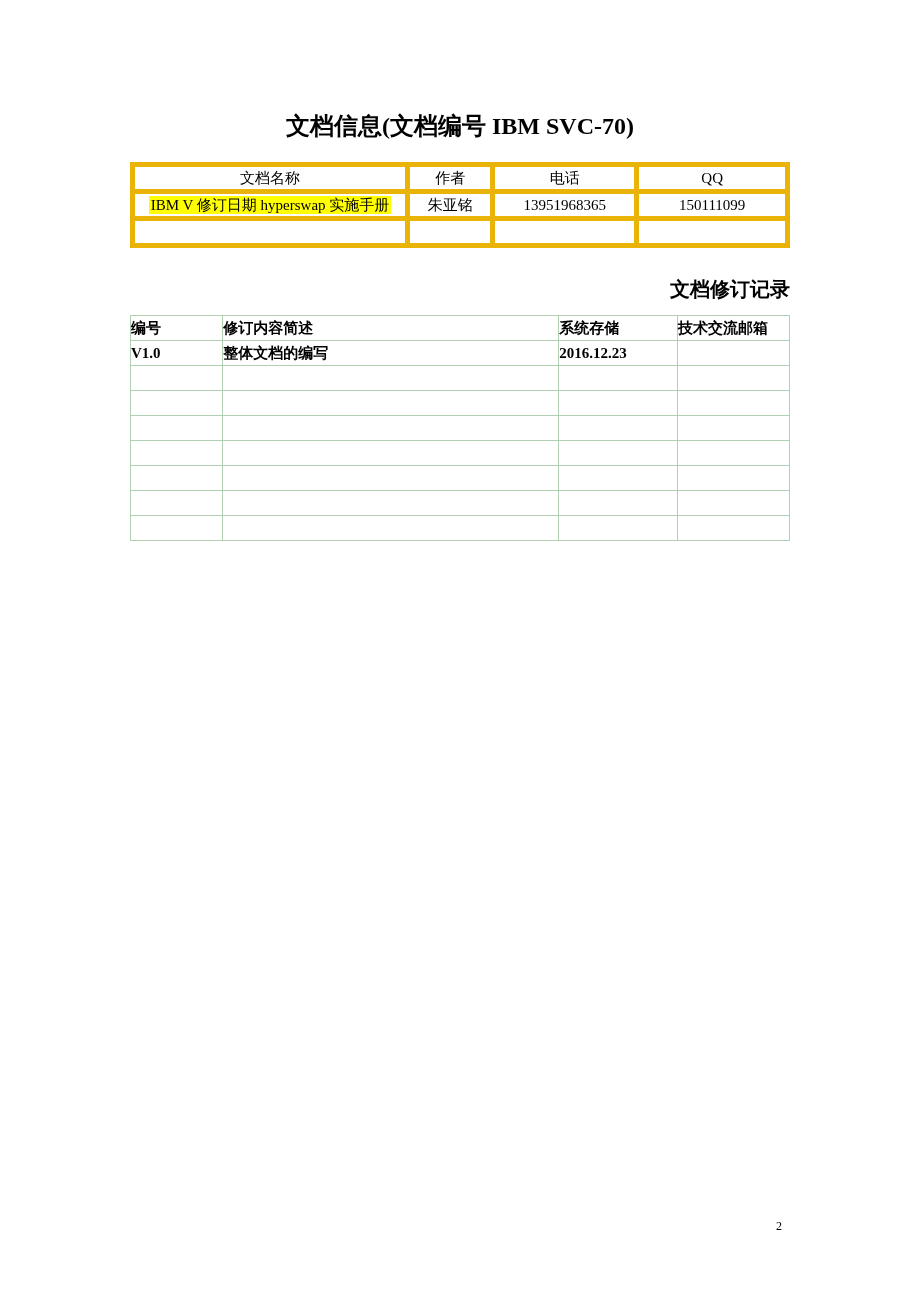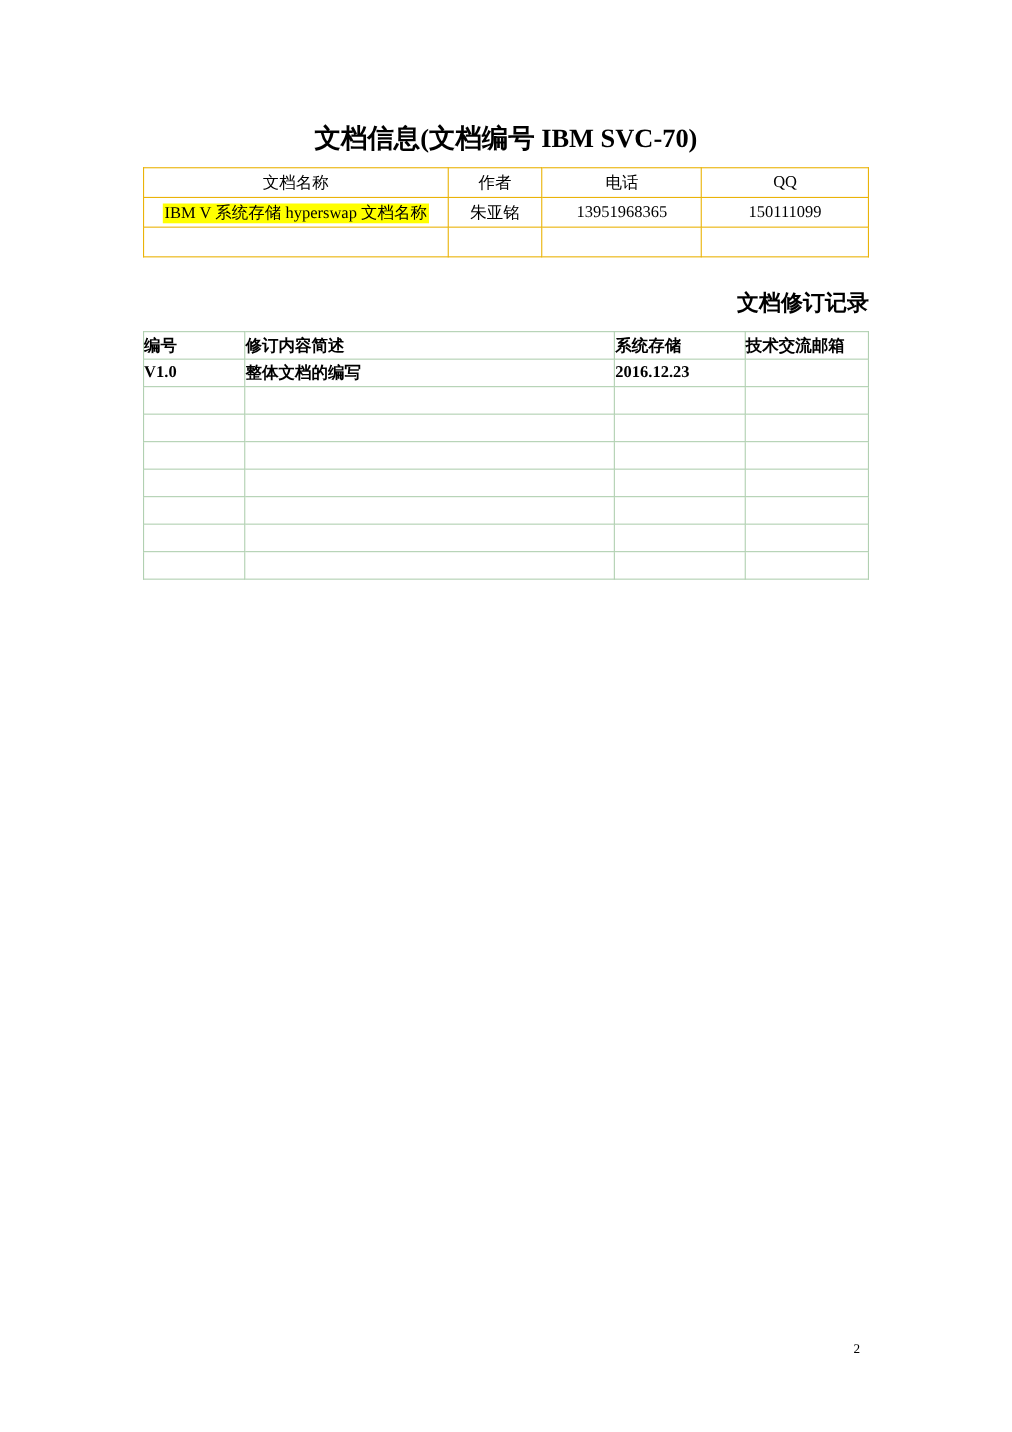--- a/index.html
+++ b/index.html
@@ -11,31 +11,31 @@
       color: #000;
       position: relative;
     }
     .page {
       padding: 110px 130px 0 130px;
     }
     h1.title {
       font-size: 24px;
       font-weight: bold;
       text-align: center;
-      margin-bottom: 10px;
+      margin-bottom: 20px;
       font-family: "SimSun", "Songti SC", serif;
     }
     table {
       border-collapse: collapse;
       width: 100%;
       margin: 0 auto;
       table-layout: fixed;
     }
     table.info-table th, table.info-table td {
-      border: 1px solid #eab308;
+      border: 5px solid #eab308;
       height: 27px;
       font-size: 15px;
       text-align: center;
       vertical-align: middle;
       font-weight: normal;
     }
     table.info-table .col-name { width: 42%; }
     table.info-table .col-author { width: 13%; }
     table.info-table .col-phone { width: 22%; }
     table.info-table .col-qq { width: 23%; }
@@ -93,21 +93,21 @@
         <col class="col-qq">
     </colgroup>
     <tbody>
         <tr>
       <td>文档名称</td>
       <td>作者</td>
       <td>电话</td>
       <td>QQ</td>
     </tr>
     <tr>
-      <td><span class="highlight">IBM V 系统存储 hyperswap 文档名称</span></td>
+      <td><span class="highlight">IBM V 修订日期 hyperswap 实施手册</span></td>
       <td>朱亚铭</td>
       <td>13951968365</td>
       <td>150111099</td>
     </tr>
     <tr>
       <td></td>
       <td></td>
       <td></td>
       <td></td>
     </tr>

